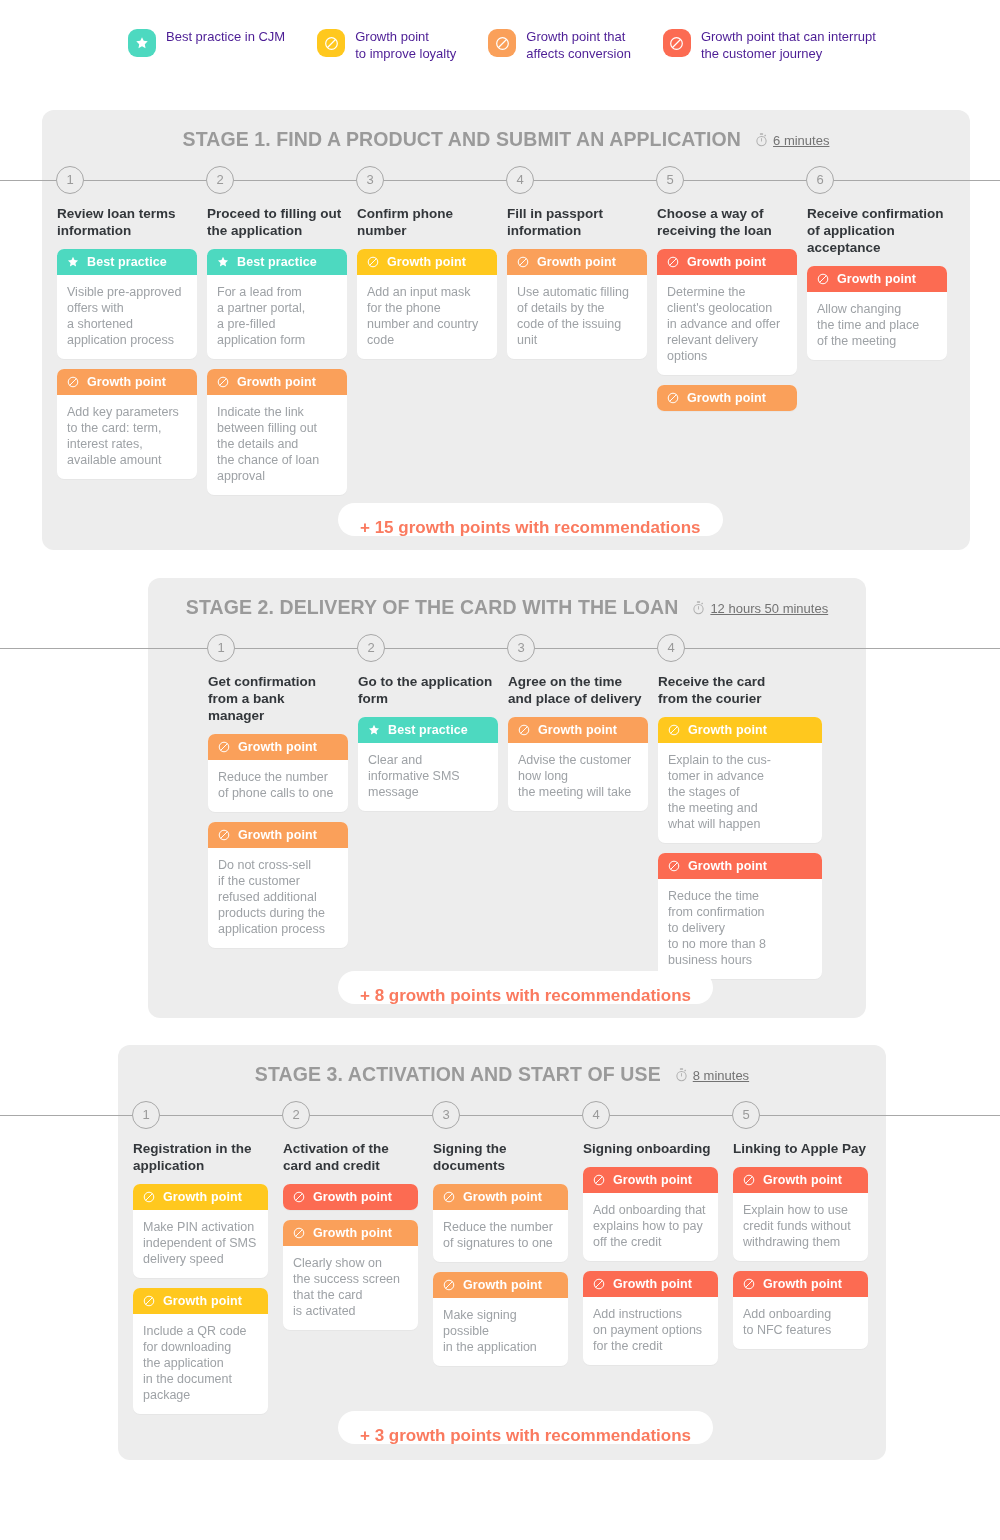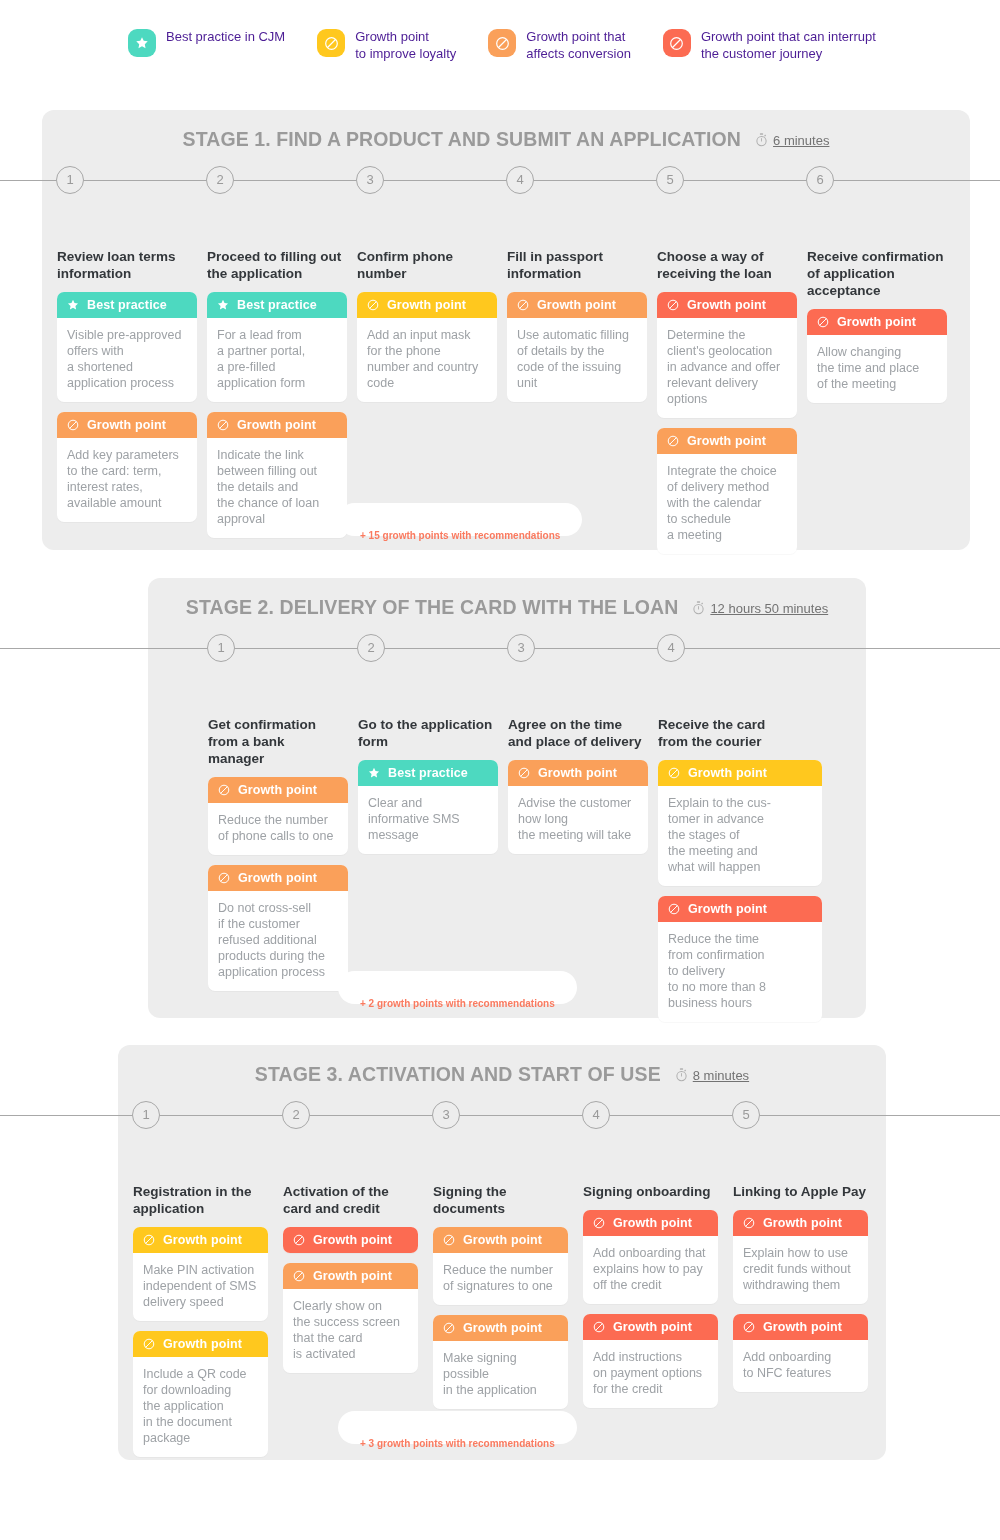--- a/index.html
+++ b/index.html
@@ -104,21 +104,21 @@
     border-radius: 50%;
     border: 1.3px solid #a8a8a8;
     background: #ededed;
     color: #9a9a9a;
     font-size: 13px;
     line-height: 25px;
     text-align: center;
   }
 
   
-  .col { position: absolute; margin-top: 43px; }
+  .col { position: absolute; }
   .col-title {
     font-size: 13.5px;
     line-height: 17px;
     font-weight: bold;
     color: #33373b;
     white-space: pre-line;
     margin-bottom: 10px;
   }
 
   
@@ -147,23 +147,23 @@
     white-space: pre-line;
   }
 
   
   .pill {
     position: absolute;
     background: #ffffff;
     border-radius: 20px;
     height: 33px;
     line-height: 33px;
-    padding: 16px 22px;
+    padding: 8px 22px;
     color: #fa7a5f;
-    font-size: 10px;
+    font-size: 17px;
     font-weight: bold;
     white-space: nowrap;
   }
 </style>
 </head>
 <body>
 
 <div id="page">
 
   <div class="legend" id="legend">
@@ -349,25 +349,20 @@
         <div class="card">
           <div class="card-head" style="background: rgb(250, 160, 90);">
             <span>
               <svg width="14" height="14" viewBox="0 0 24 24" aria-hidden="true">
                 <circle cx="12" cy="12" r="8.2" fill="none" stroke="#ffffff" stroke-width="1.7"></circle>
                 <line x1="6.4" y1="17.6" x2="17.6" y2="6.4" stroke="#ffffff" stroke-width="1.7" stroke-linecap="round"></line>
               </svg>
             </span>
             <span>Growth point</span>
           </div>
-          <div class="card-body">Integrate the choice
-of delivery method
-with the calendar
-to schedule
-a meeting</div>
         </div>
       </div>
       <div class="step-node" style="left: 820px; top: 180px;">6</div>
       <div class="col" style="left: 807px; top: 205px; width: 140px;">
         <div class="col-title">Receive confirmation
 of application
 acceptance</div>
         <div class="card">
           <div class="card-head" style="background: rgb(252, 107, 82);">
             <span>
@@ -495,21 +490,21 @@
             </span>
             <span>Growth point</span>
           </div>
           <div class="card-body">Reduce the time
 from confirmation
 to delivery
 to no more than 8
 business hours</div>
         </div>
       </div>
-      <div class="pill" style="left: 338px; top: 971px;">+ 2 growth points with recommendations</div>
+      <div class="pill" style="left: 338px; top: 971px;">+ 8 growth points with recommendations</div>
       <div class="stage" style="left: 118px; top: 1045px; width: 768px; height: 415px;">
         <div class="stage-title-row"><span class="stage-title">STAGE 3. ACTIVATION AND START OF USE</span><span class="stage-time-wrap"><span><svg class="clock-icon" width="13" height="14" viewBox="0 0 24 26" aria-hidden="true">
                 <rect x="9" y="0.6" width="6" height="2.6" rx="1" fill="#b0b0b0"></rect>
                 <rect x="17.6" y="3" width="2.2" height="3.6" rx="1" transform="rotate(40 18.7 4.8)" fill="#b0b0b0"></rect>
                 <circle cx="12" cy="15" r="8.6" fill="none" stroke="#b0b0b0" stroke-width="1.9"></circle>
                 <line x1="12" y1="15" x2="12" y2="10.4" stroke="#b0b0b0" stroke-width="1.7" stroke-linecap="round"></line>
               </svg></span><span class="stage-time">8 minutes</span></span></div>
       </div>
       <div class="timeline-line" style="top: 1115px;"></div>
       <div class="step-node" style="left: 146px; top: 1115px;">1</div>

